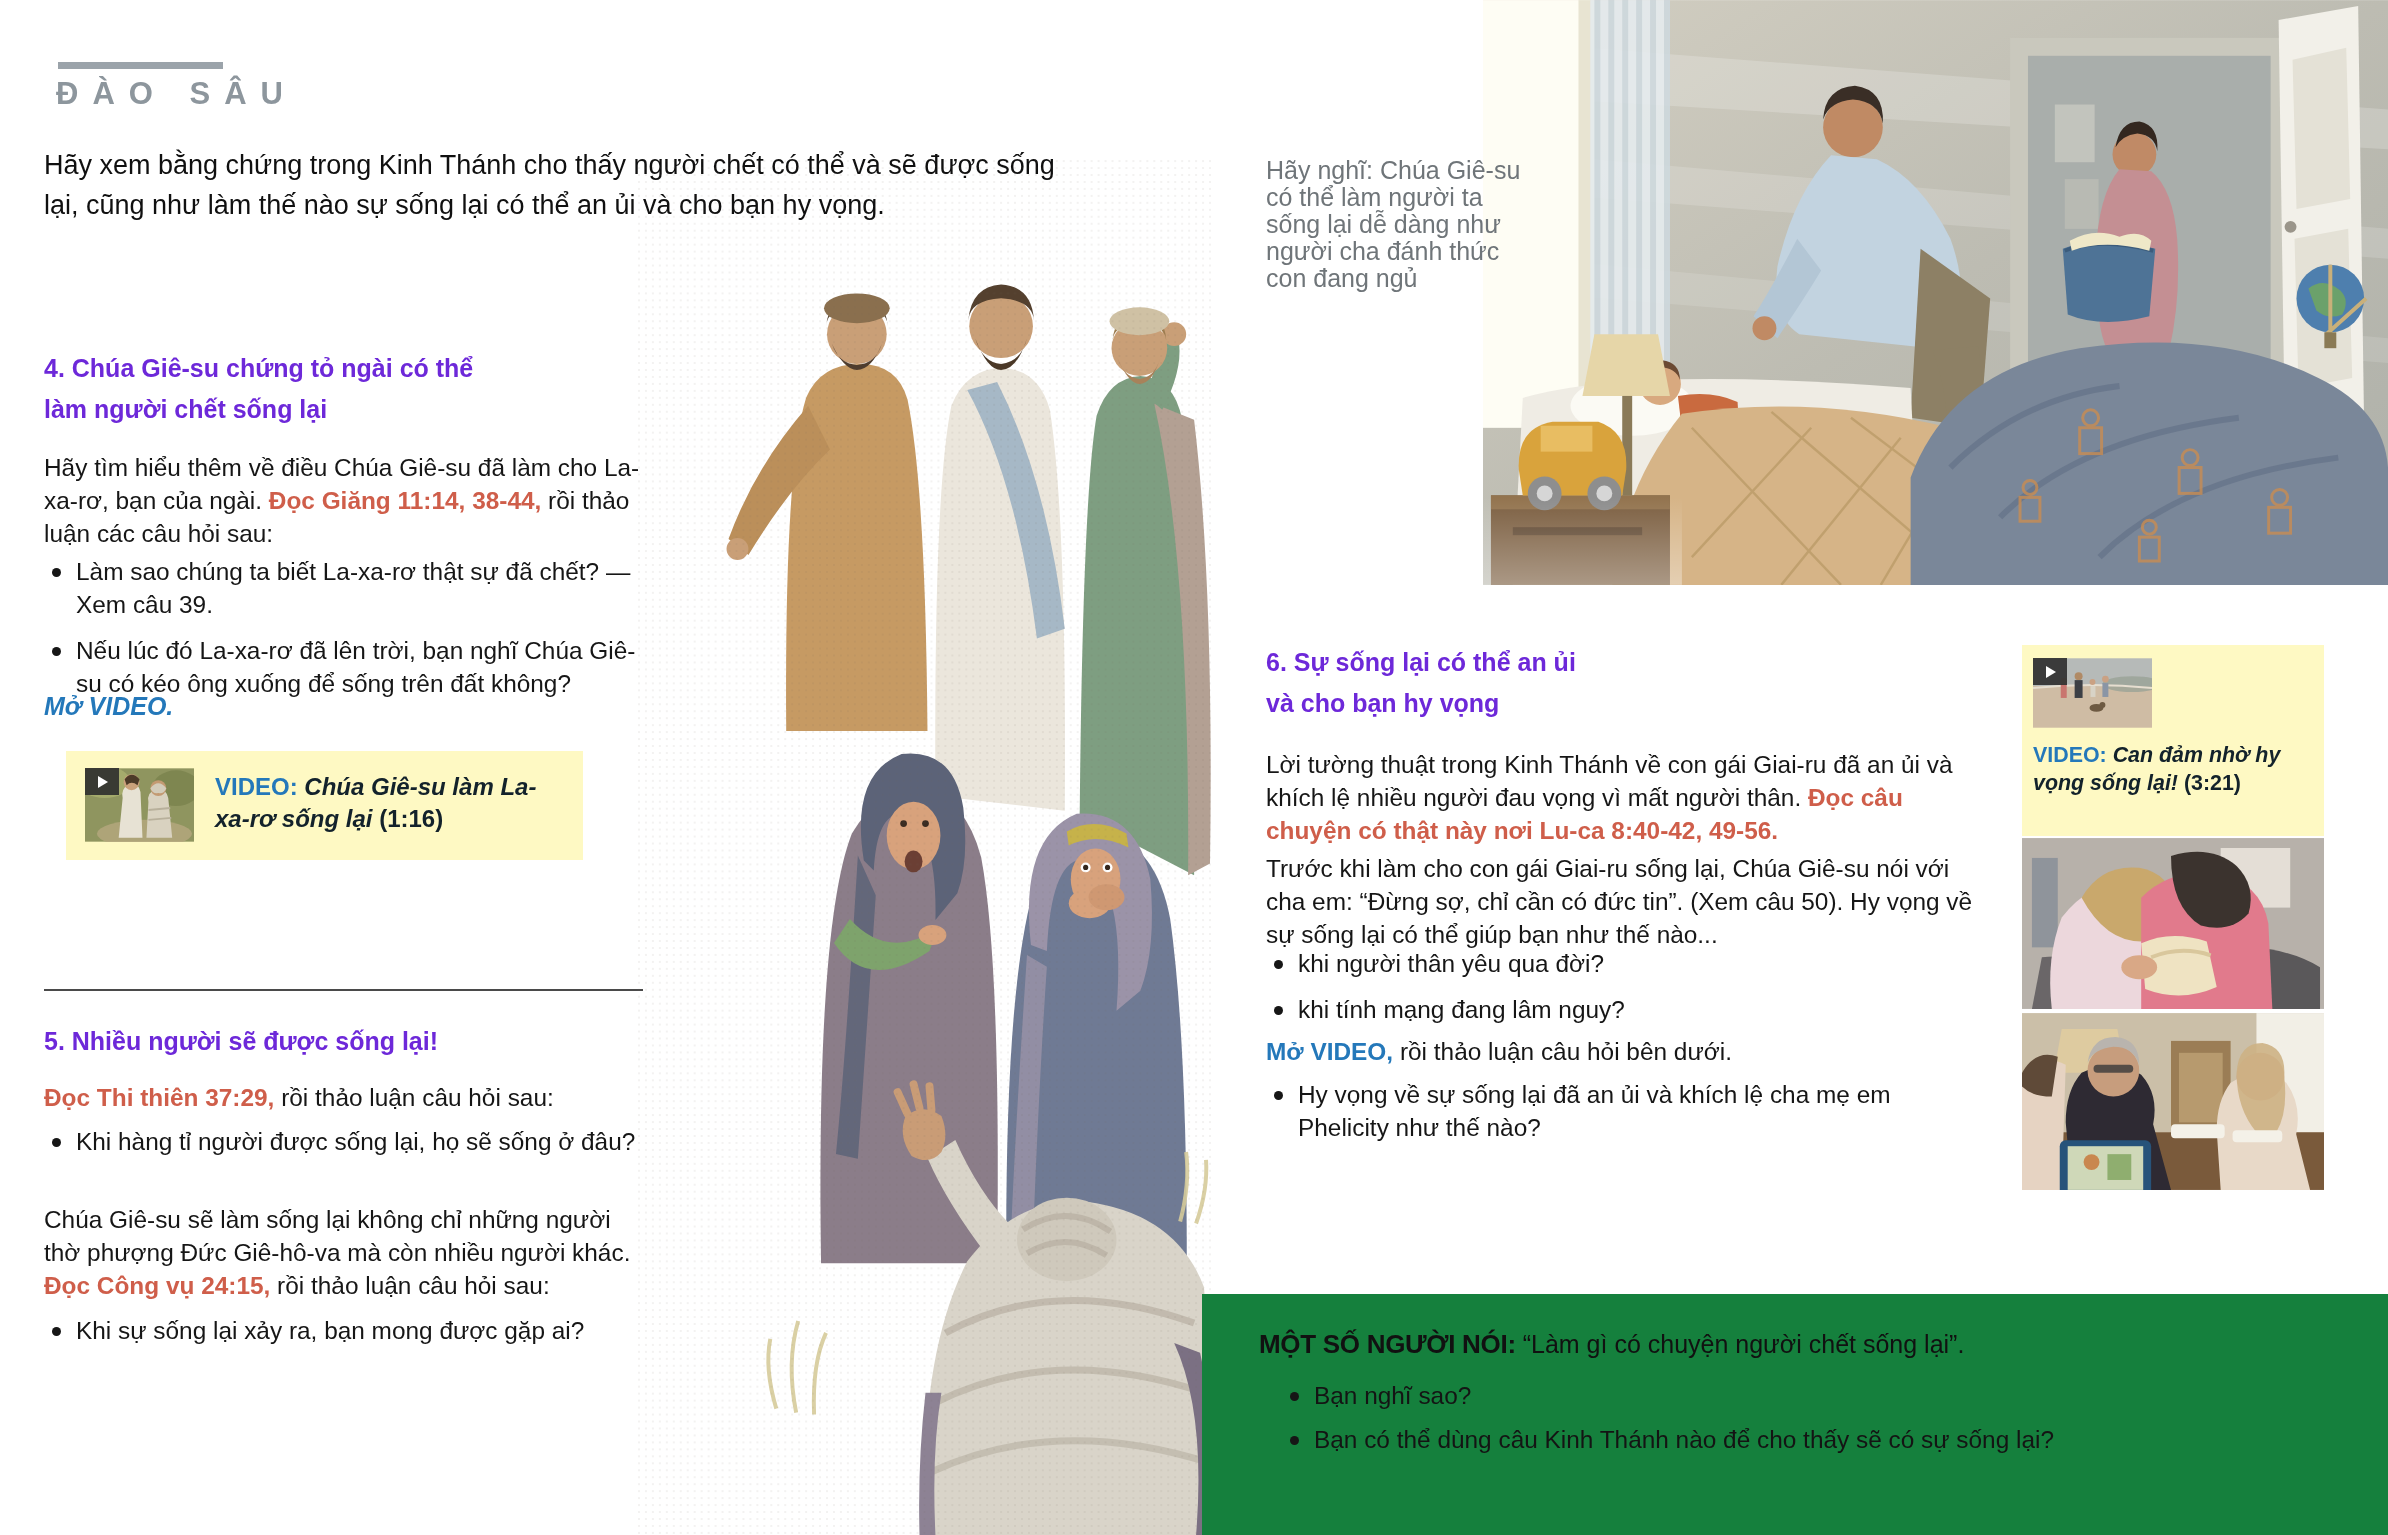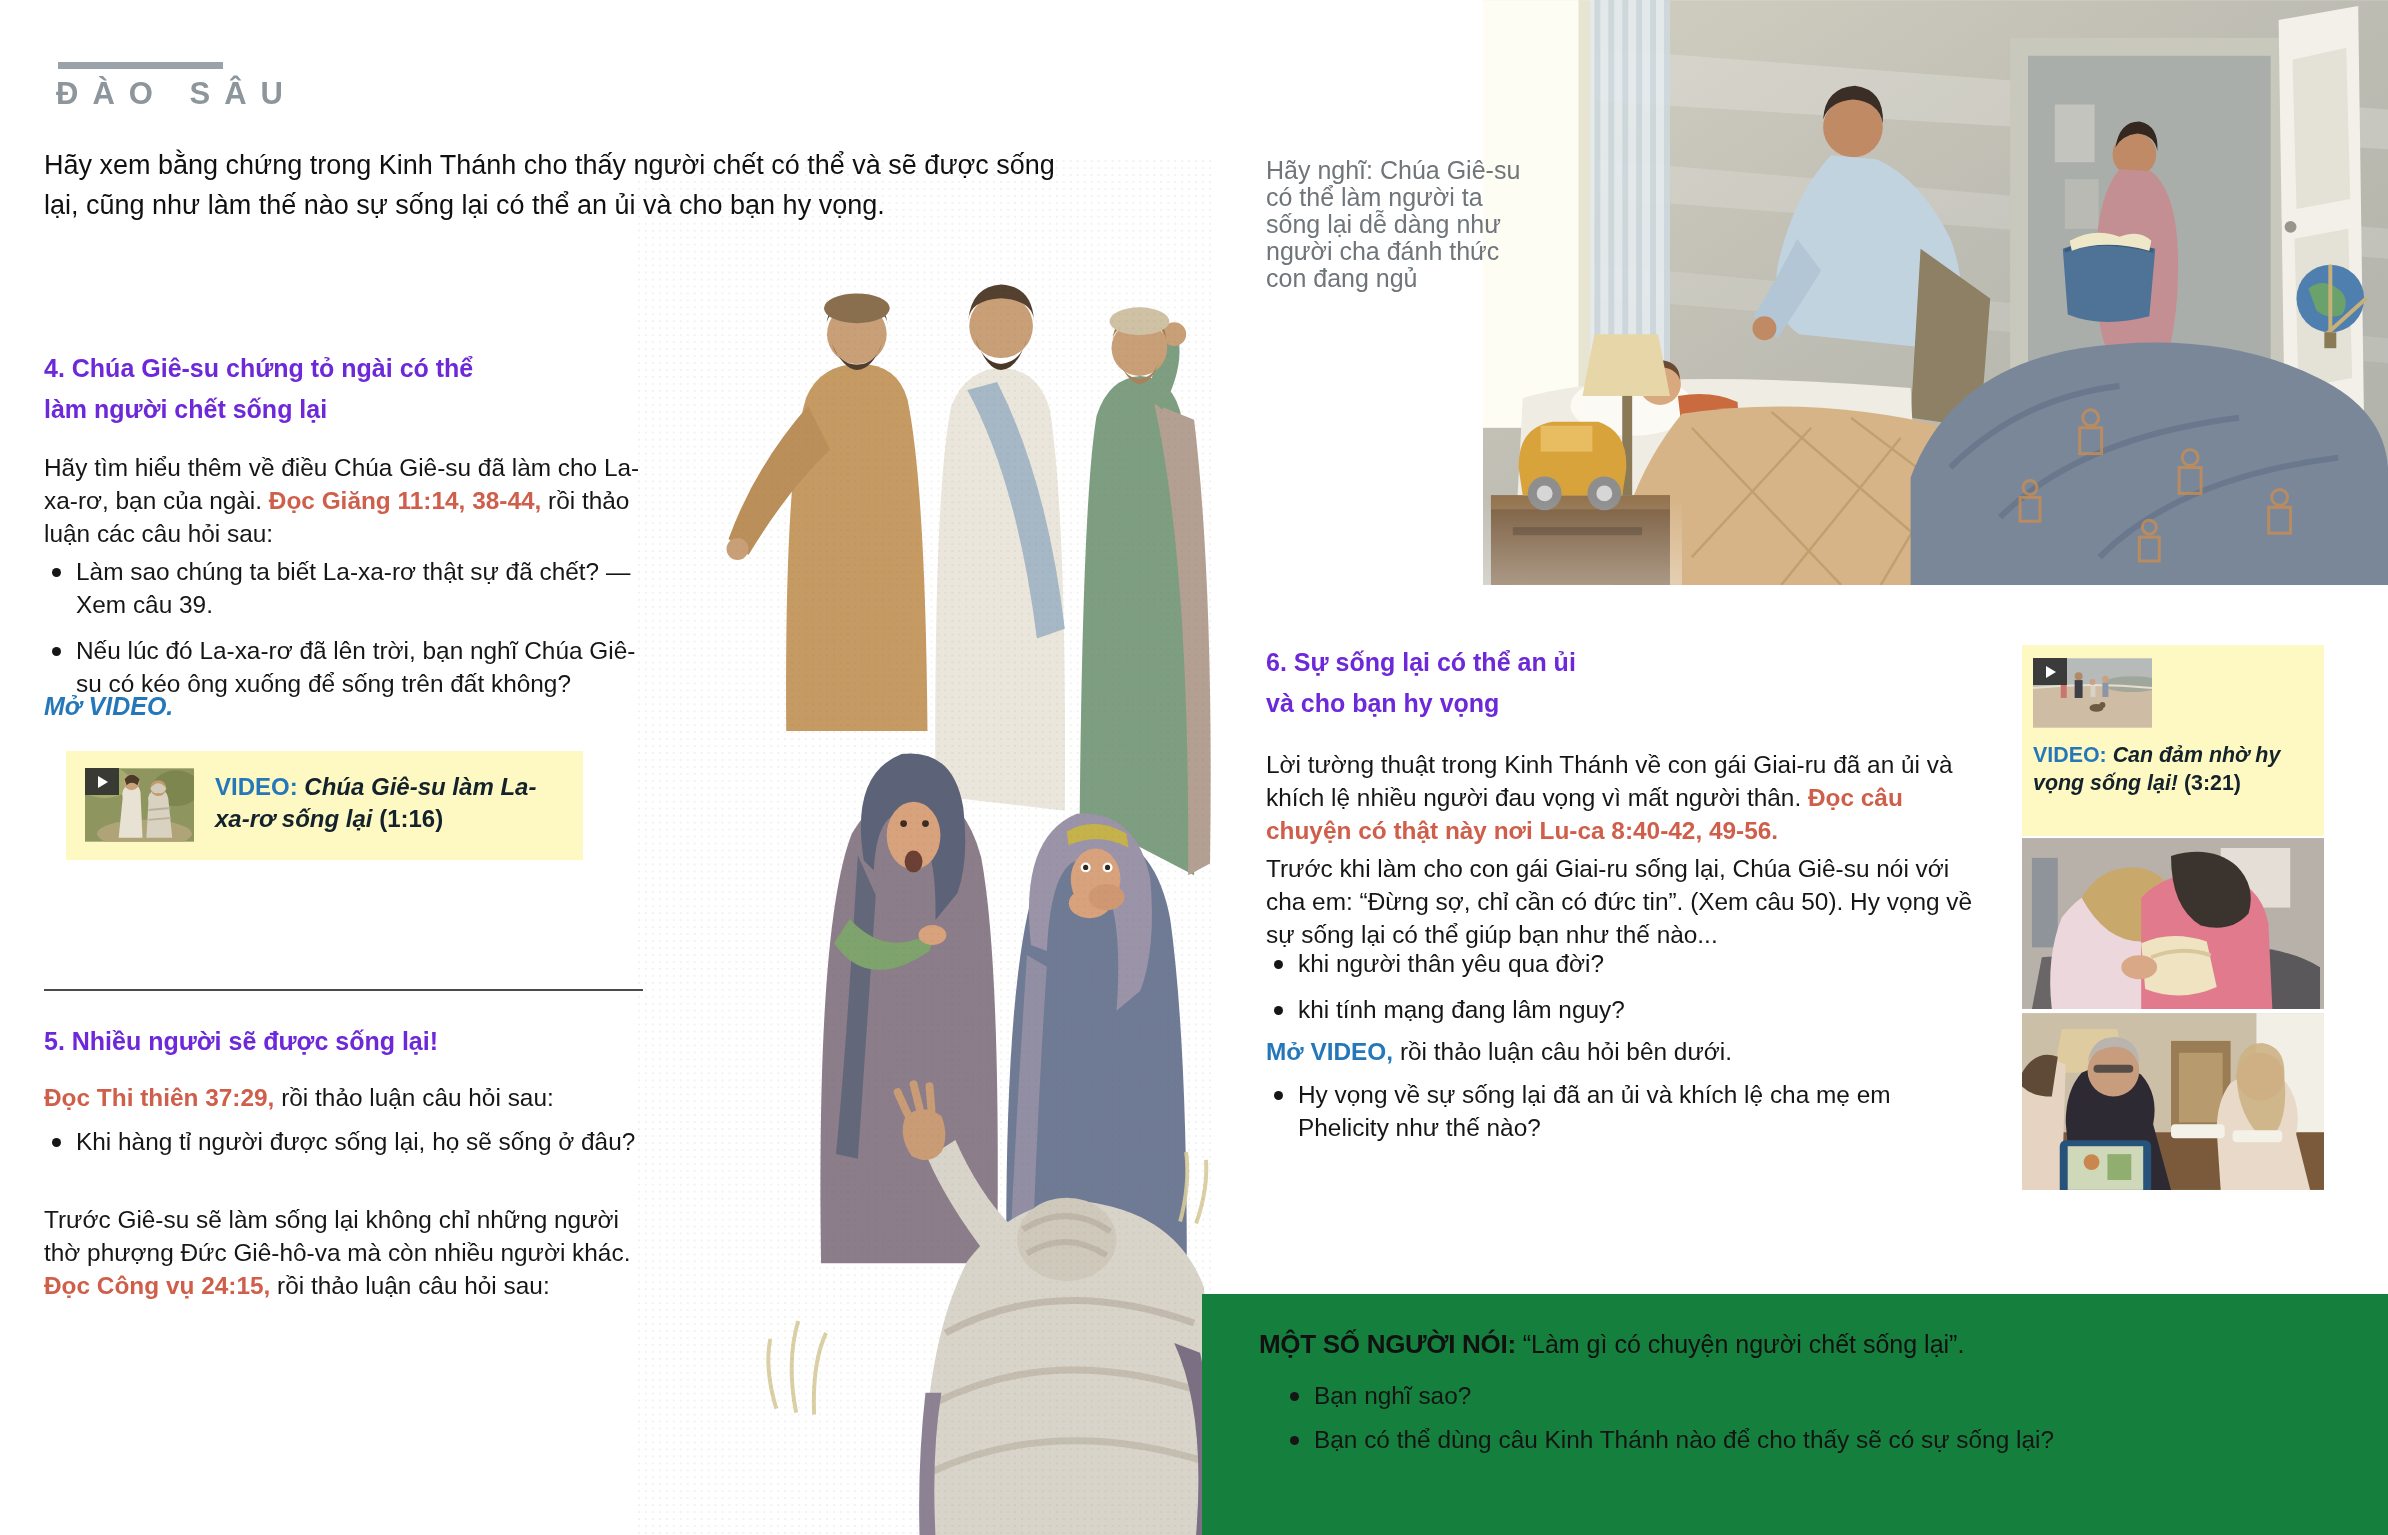--- a/index.html
+++ b/index.html
@@ -110,21 +110,24 @@
     <div class="abs" id="s4-vcap"><span class="blue">VIDEO: </span><span class="vtitle">Chúa Giê-su làm La-xa-rơ sống lại </span><span class="vdur">(1:16)</span></div>
   </div>
 
   <div class="abs" id="divider"></div>
 
   <div class="abs h2" id="s5-title">5. Nhiều người sẽ được sống lại!</div>
   <p class="abs body-t" id="s5-read" style="margin:0"><a class="ref">Đọc Thi thiên 37:29,</a><span> rồi thảo luận câu hỏi sau:</span></p>
   <ul class="abs blist body-t" id="s5-b1">
     <li>Khi hàng tỉ người được sống lại, họ sẽ sống ở đâu?</li>
   </ul>
-  <p class="abs body-t" id="s5-p2" style="margin:0"><span>Trước Giê-su sẽ làm sống lại không chỉ những người thờ phượng Đức Giê-hô-va mà còn nhiều người khác. </span><a class="ref">Đọc Công vụ 24:15,</a><span> rồi thảo luận câu hỏi sau:</span></p>
+  <p class="abs body-t" id="s5-p2" style="margin:0"><span>Chúa Giê-su sẽ làm sống lại không chỉ những người thờ phượng Đức Giê-hô-va mà còn nhiều người khác. </span><a class="ref">Đọc Công vụ 24:15,</a><span> rồi thảo luận câu hỏi sau:</span></p>
+  <ul class="abs blist body-t" id="s5-b2">
+    <li>Khi sự sống lại xảy ra, bạn mong được gặp ai?</li>
+  </ul>
 
   <div class="abs" id="lazarus">
     <svg width="575" height="1376" viewBox="0 0 578 1383">
       <defs>
         <pattern id="ht" width="7" height="7" patternUnits="userSpaceOnUse">
           <circle cx="2" cy="2" r="1.1" fill="#6b5d52" opacity="0.10"></circle>
         </pattern>
       </defs>
 
       <g>

